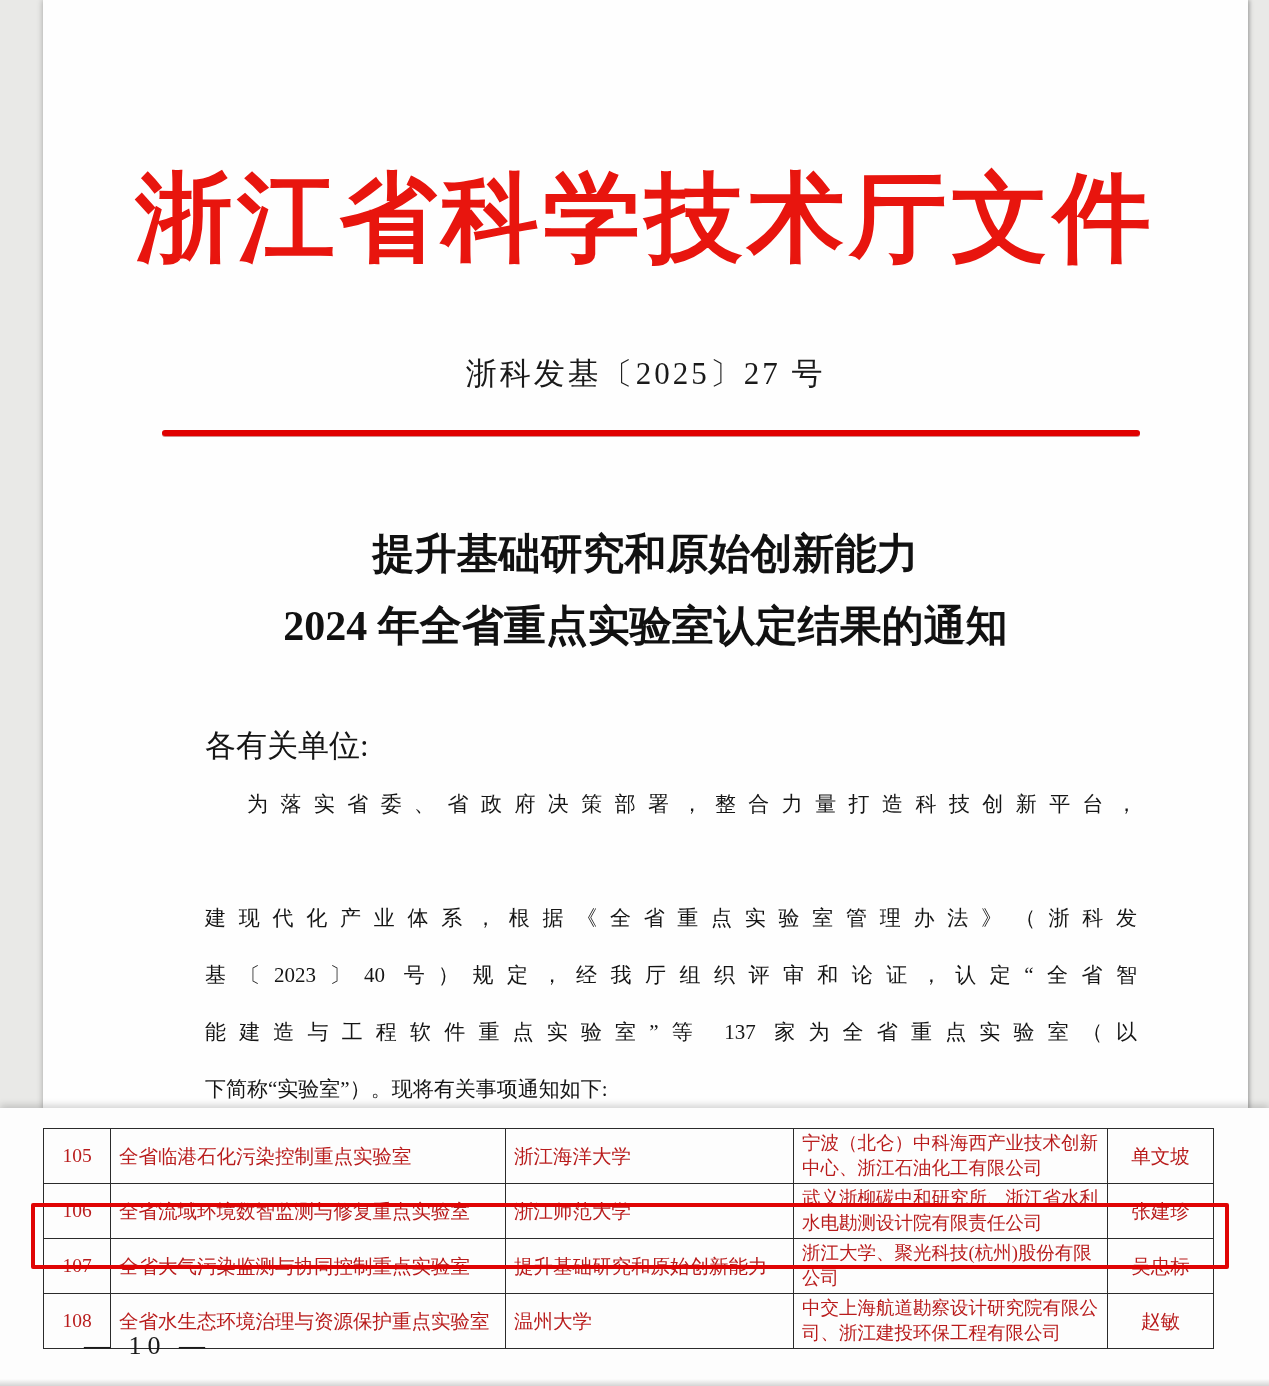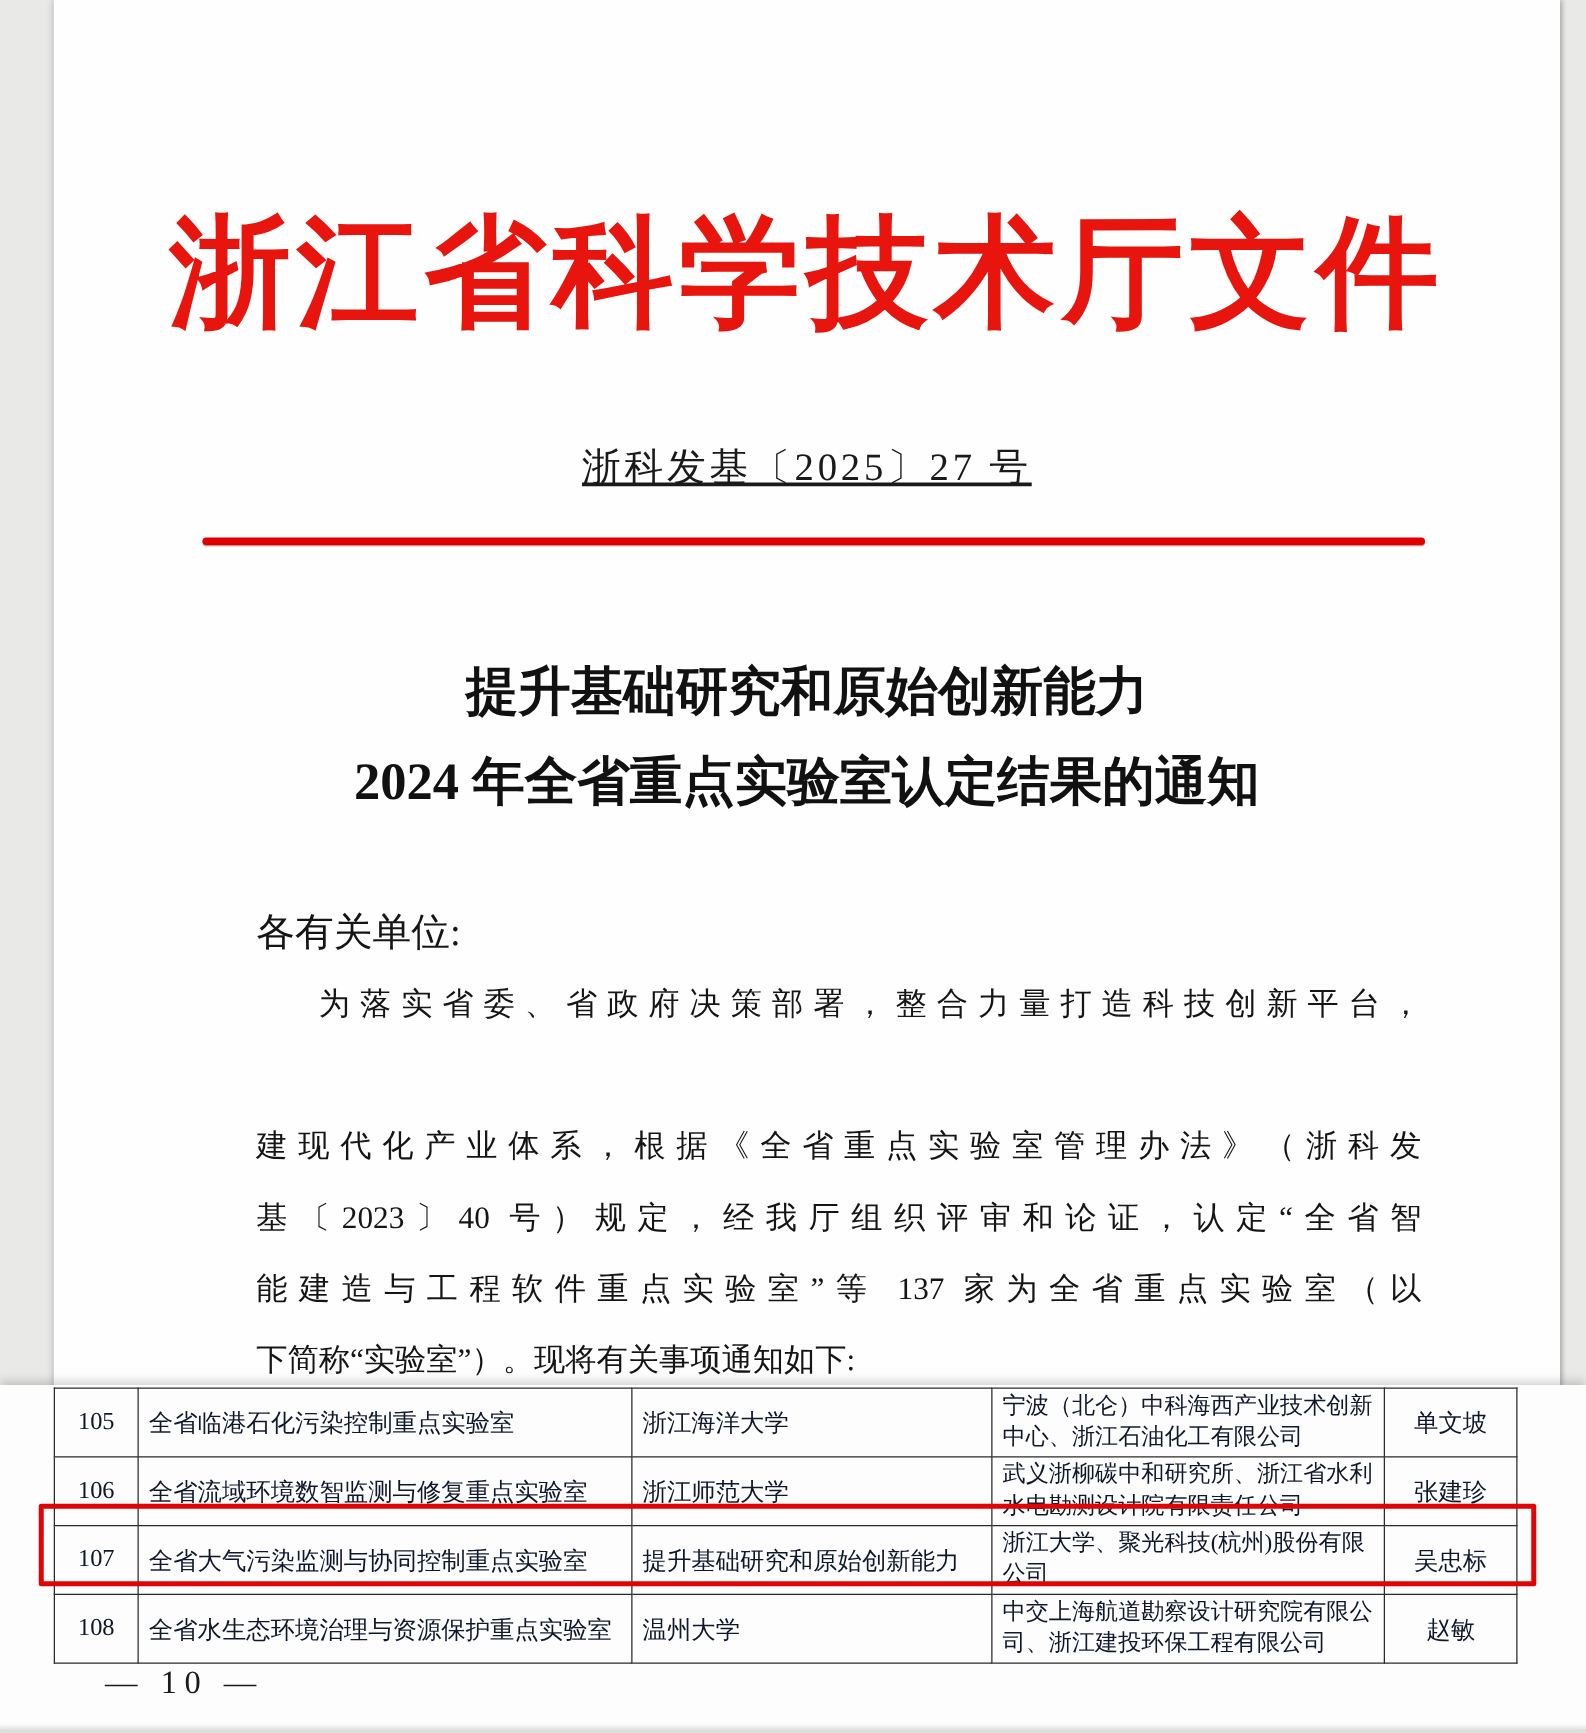--- a/index.html
+++ b/index.html
@@ -35,21 +35,20 @@
     white-space: nowrap;
   }
   .doc-number {
     position: absolute;
     left: 0; top: 348px; width: 100%;
     text-align: center;
     font-size: 31px; line-height: 52px;
     letter-spacing: 3px;
     color: #1a1a1a;
     white-space: nowrap;
-    text-decoration: underline;
   }
   .red-rule {
     position: absolute;
     left: 119px; top: 430px;
     width: 978px; height: 6px;
     background: #e00000;
     border-radius: 3px;
     box-shadow: 0 1px 0 rgba(160,0,0,0.45);
   }
   .notice-title {
@@ -67,46 +66,46 @@
     position: absolute;
     left: 162px; top: 722px;
     font-size: 31px; line-height: 48px;
     color: #151515;
     white-space: nowrap;
   }
   .body-line {
     position: absolute;
     left: 162px;
     width: 932px;
-    font-size: 25px; line-height: 46px;
+    font-size: 21px; line-height: 46px;
     color: #151515;
     text-align: justify;
     text-align-last: justify;
   }
   .body-line.first { text-indent: 2em; }
   .body-line.last  { text-align-last: left; }
   .bl0 { top: 781px; } .bl1 { top: 838px; } .bl2 { top: 895px; }
   .bl3 { top: 952px; } .bl4 { top: 1009px; } .bl5 { top: 1066px; }
 
   
   .table-page {
     position: absolute;
     left: 0; top: 1108px;
     width: 1269px; height: 278px;
     background: #fdfdfd;
     box-shadow: 0 -3px 7px rgba(0,0,0,0.17);
   }
   table.labs {
     position: absolute;
-    left: 43px; top: 2px;
+    left: 43px; top: 20px;
     width: 1170px;
     border-collapse: collapse;
     table-layout: fixed;
     font-size: 19.5px;
-    color: #0f172a;
+    color: #b91c1c;
   }
   table.labs td {
     border: 1.6px solid #2b2b2b;
     vertical-align: middle;
     padding: 2px 8px;
     overflow: hidden;
   }
   td.c-no       { text-align: center; padding: 2px 2px; }
   td.c-lab      { text-align: left;  padding-left: 13px; }
   td.c-host     { text-align: left;  padding-left: 12px; }

